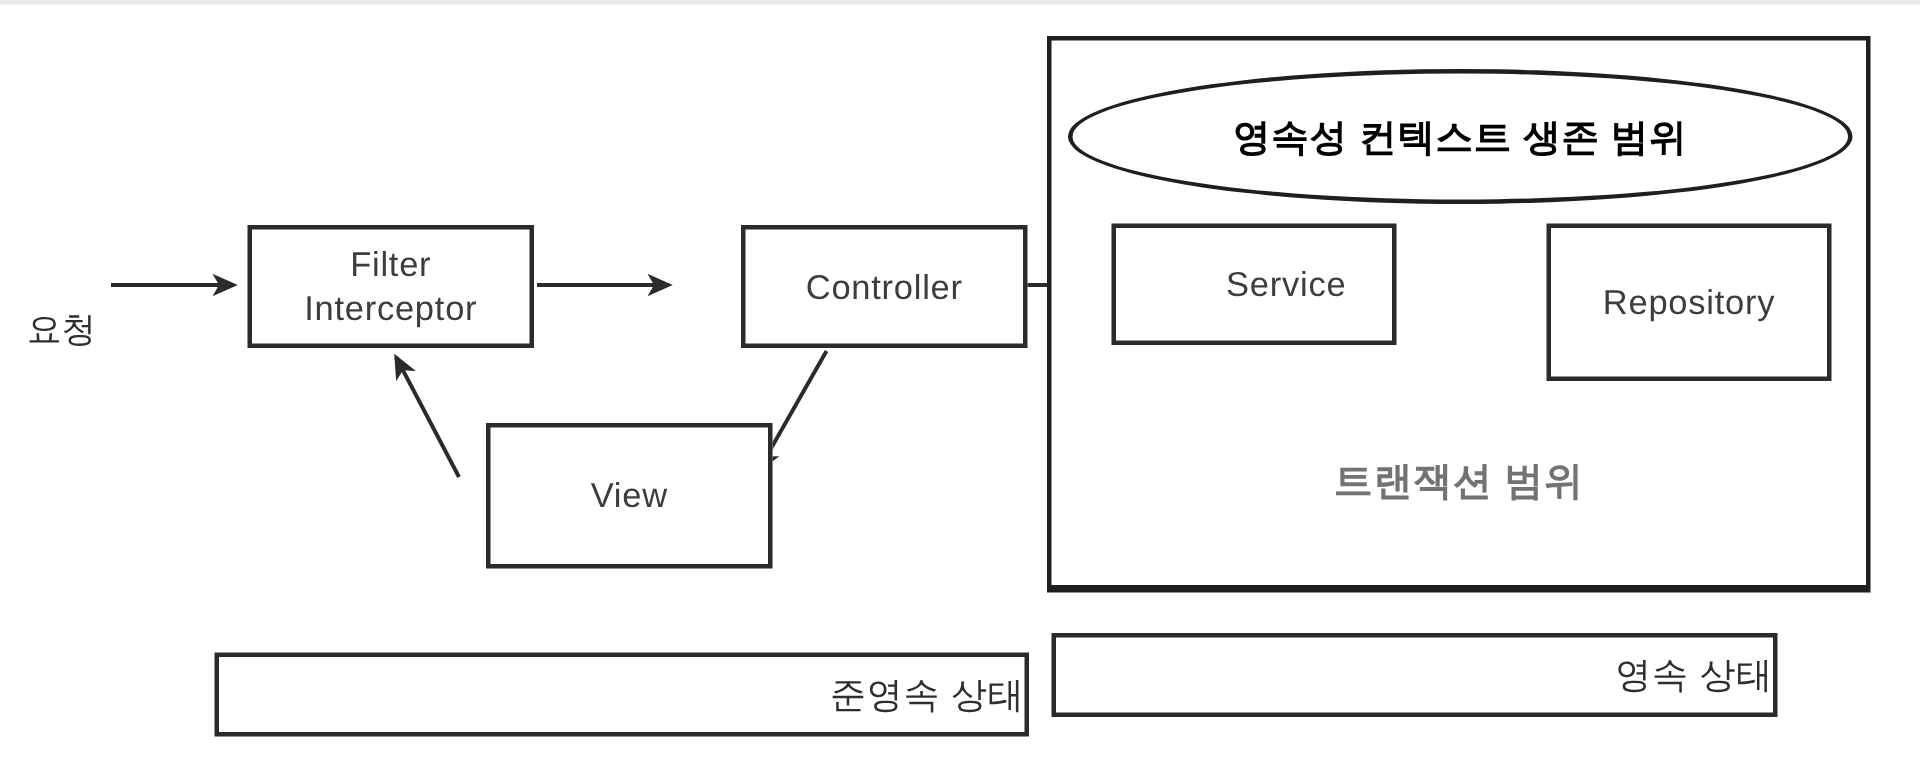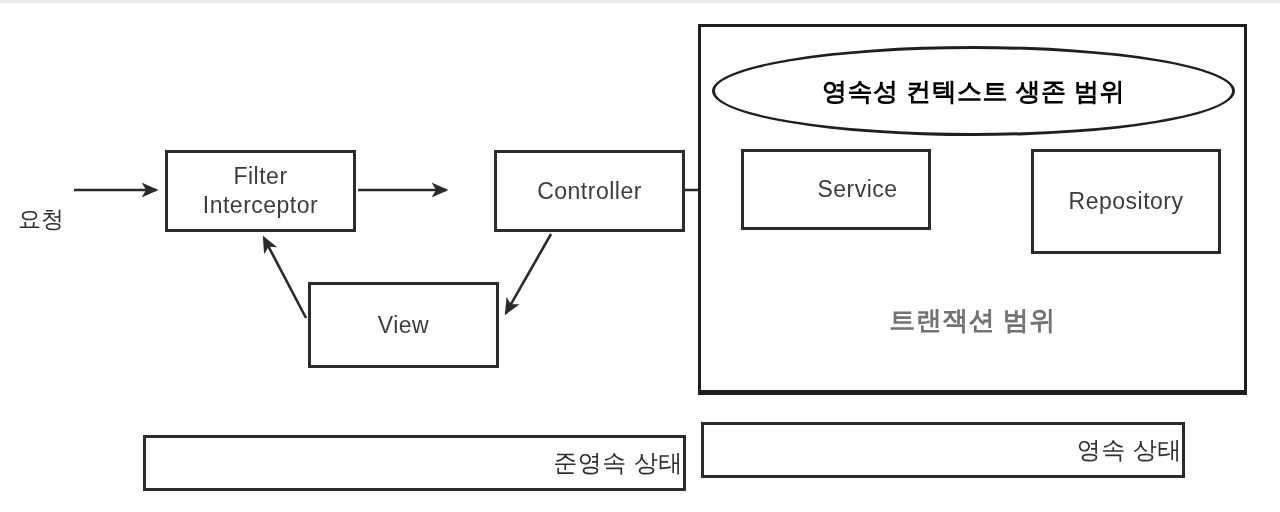--- a/index.html
+++ b/index.html
@@ -25,21 +25,21 @@
     display: flex; flex-direction: column;
     align-items: center; justify-content: center;
     text-align: center;
     color: #3d3d3d;
     font-size: 23px;
     line-height: 1.25;
     letter-spacing: 0.5px;
   }
   .box-filter      { left: 165px; top: 150px; width: 191px; height: 82px; }
   .box-controller  { left: 453px; top: 150px; width: 191px; height: 82px; margin-left: 41px; }
-  .box-view        { left: 308px; top: 282px; width: 191px; height: 86px; text-align: center; }
+  .box-view        { left: 324px; top: 282px; width: 191px; height: 97px; text-align: center; }
   .box-service     { left: 741px; top: 149px; width: 190px; height: 81px; padding-left: 43px; }
   .box-repository  { left: 1031px; top: 149px; width: 190px; height: 105px; }
 
   .big-box {
     position: absolute;
     left: 698px; top: 24px; width: 549px; height: 371px;
     border: 3px solid #1f1f1f;
     border-bottom-width: 5px;
     background: #ffffff;
   }

